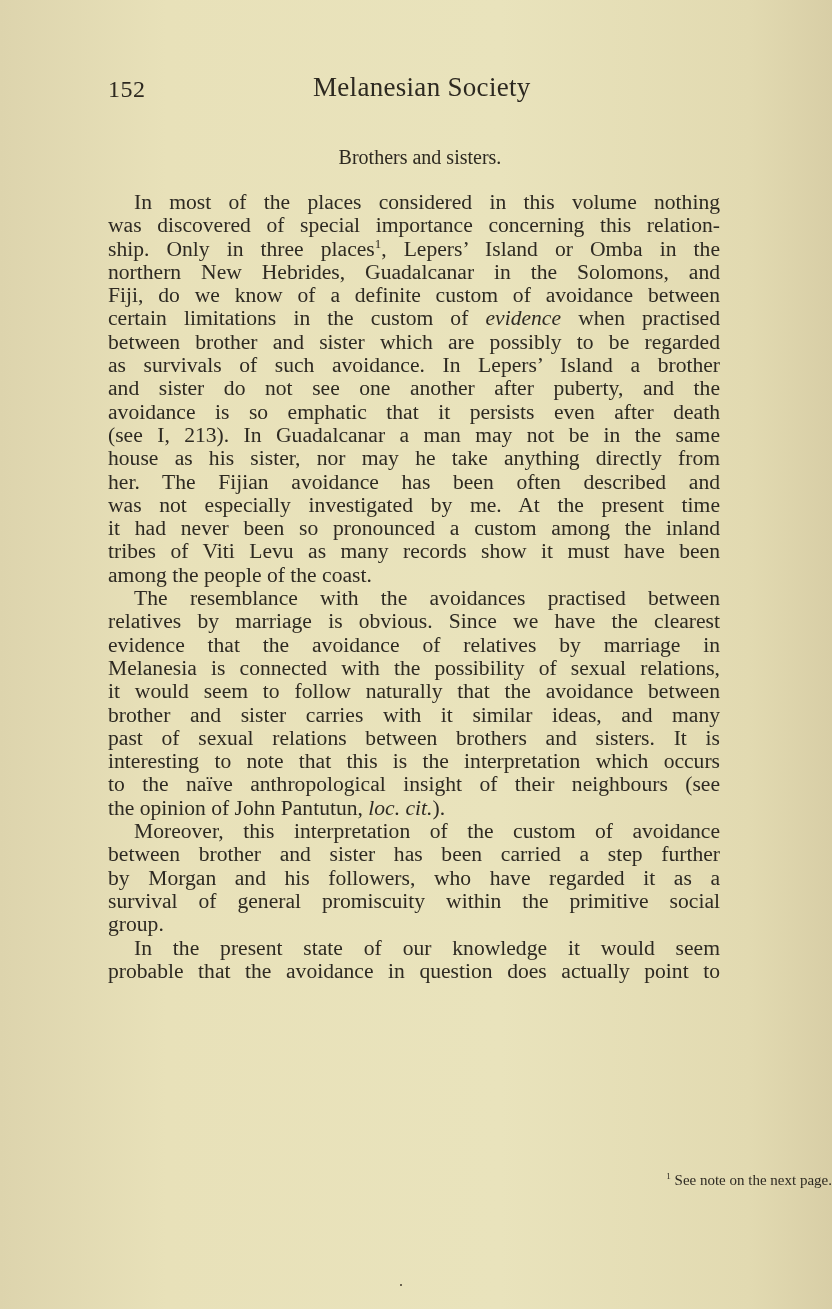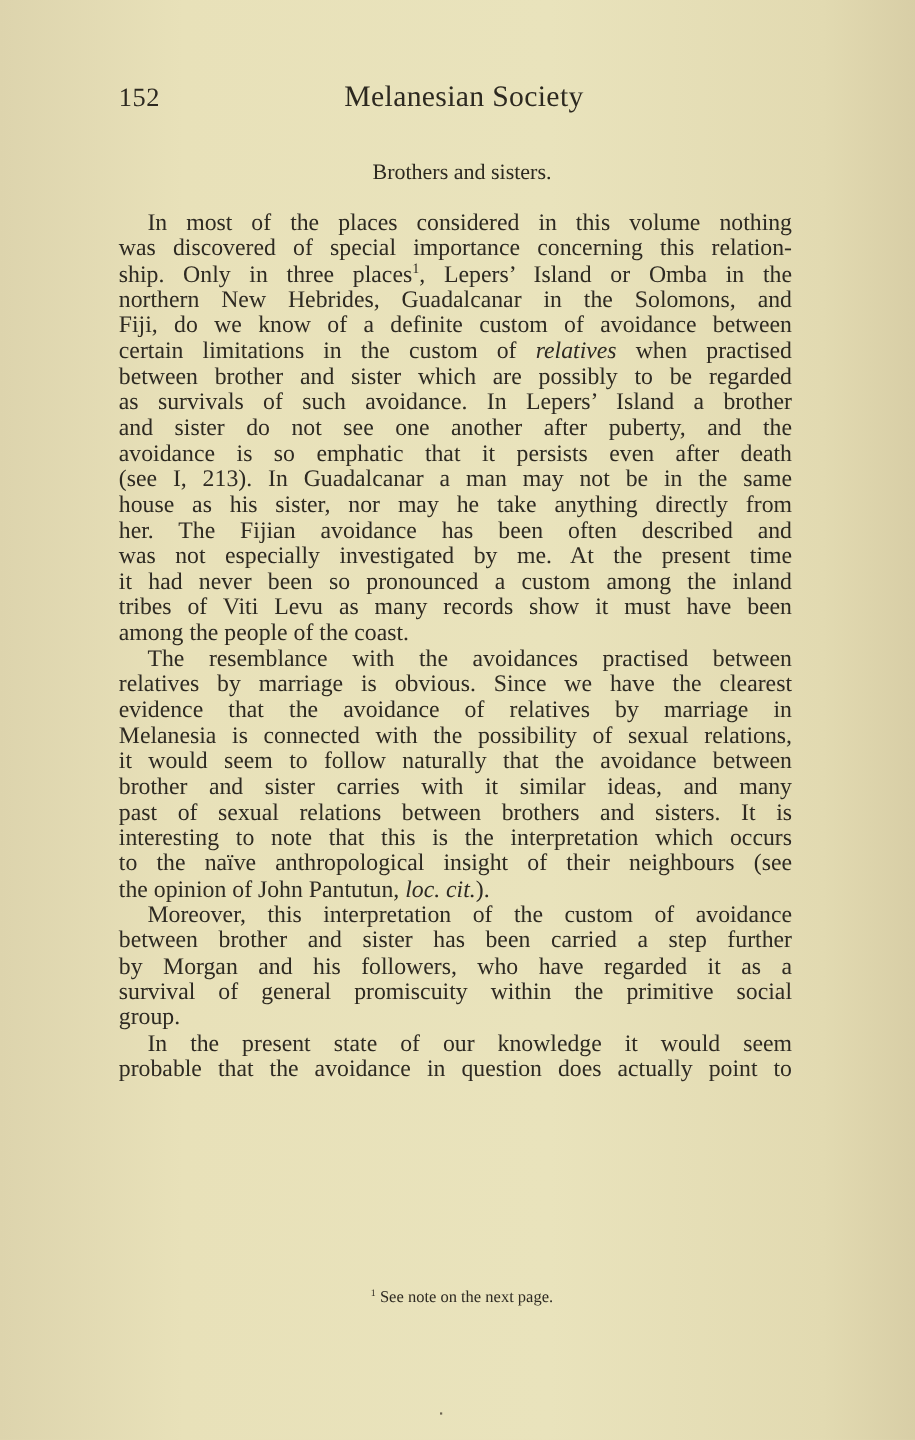--- a/index.html
+++ b/index.html
@@ -76,21 +76,21 @@
       white-space: nowrap;
       text-indent: 0;
     }
     .body-text .line.first { padding-left: 26px; }
     .body-text .line.last { text-align-last: left; }
     .footnote {
       position: absolute;
       top: 1172px;
       left: 0;
       width: 832px;
-      text-align: center;
+      text-align: right;
       font-size: 15px;
       color: #2e2a22;
       padding-left: 8px;
       box-sizing: border-box;
     }
     .footnote sup, .body-text sup {
       font-size: 0.6em;
       vertical-align: super;
       line-height: 0;
     }
@@ -111,21 +111,21 @@
 
   <div class="section-heading">Brothers and sisters.</div>
 
   <div class="body-text" id="body-text">
       <p>
         <span class="line first">In most of the places considered in this volume nothing</span>
         <span class="line">was discovered of special importance concerning this relation-</span>
         <span class="line">ship. Only in three places<sup>1</sup>, Lepers’ Island or Omba in the</span>
         <span class="line">northern New Hebrides, Guadalcanar in the Solomons, and</span>
         <span class="line">Fiji, do we know of a definite custom of avoidance between</span>
-        <span class="line">certain limitations in the custom of <i>relatives</i> when practised</span>
+        <span class="line">certain limitations in the custom of <i>evidence</i> when practised</span>
         <span class="line">between brother and sister which are possibly to be regarded</span>
         <span class="line">as survivals of such avoidance. In Lepers’ Island a brother</span>
         <span class="line">and sister do not see one another after puberty, and the</span>
         <span class="line">avoidance is so emphatic that it persists even after death</span>
         <span class="line">(see I, 213). In Guadalcanar a man may not be in the same</span>
         <span class="line">house as his sister, nor may he take anything directly from</span>
         <span class="line">her. The Fijian avoidance has been often described and</span>
         <span class="line">was not especially investigated by me. At the present time</span>
         <span class="line">it had never been so pronounced a custom among the inland</span>
         <span class="line">tribes of Viti Levu as many records show it must have been</span>

